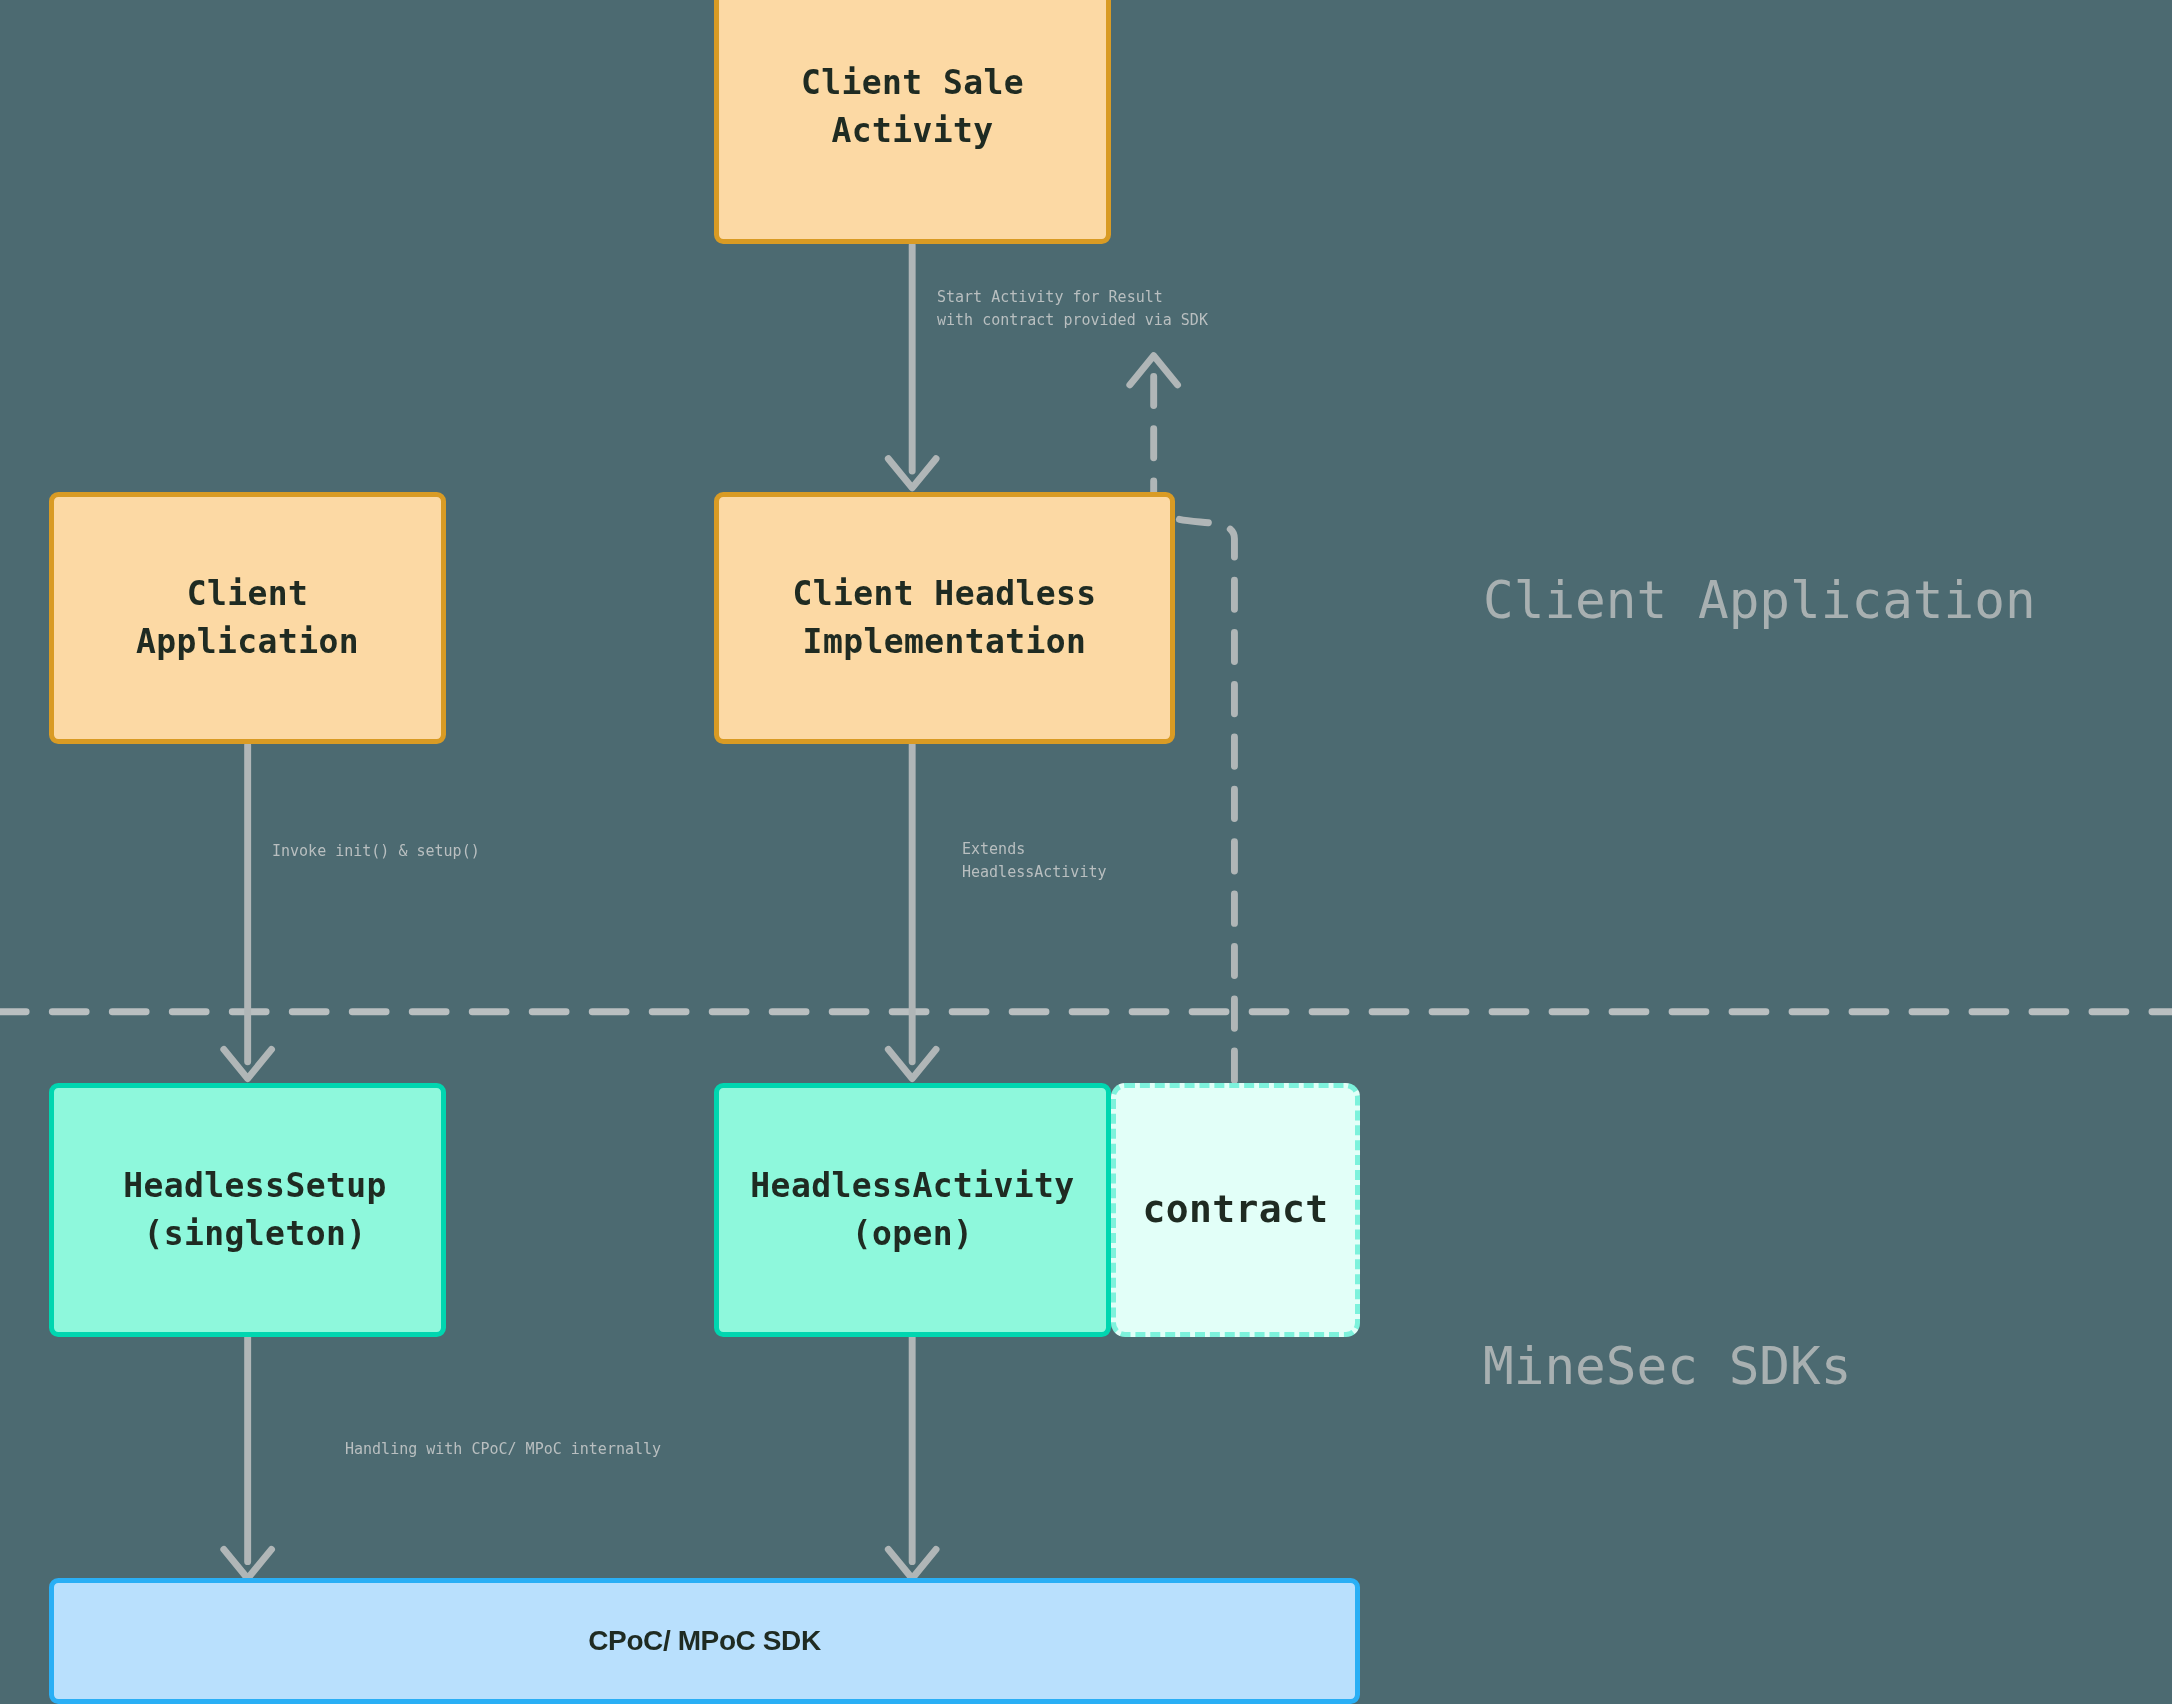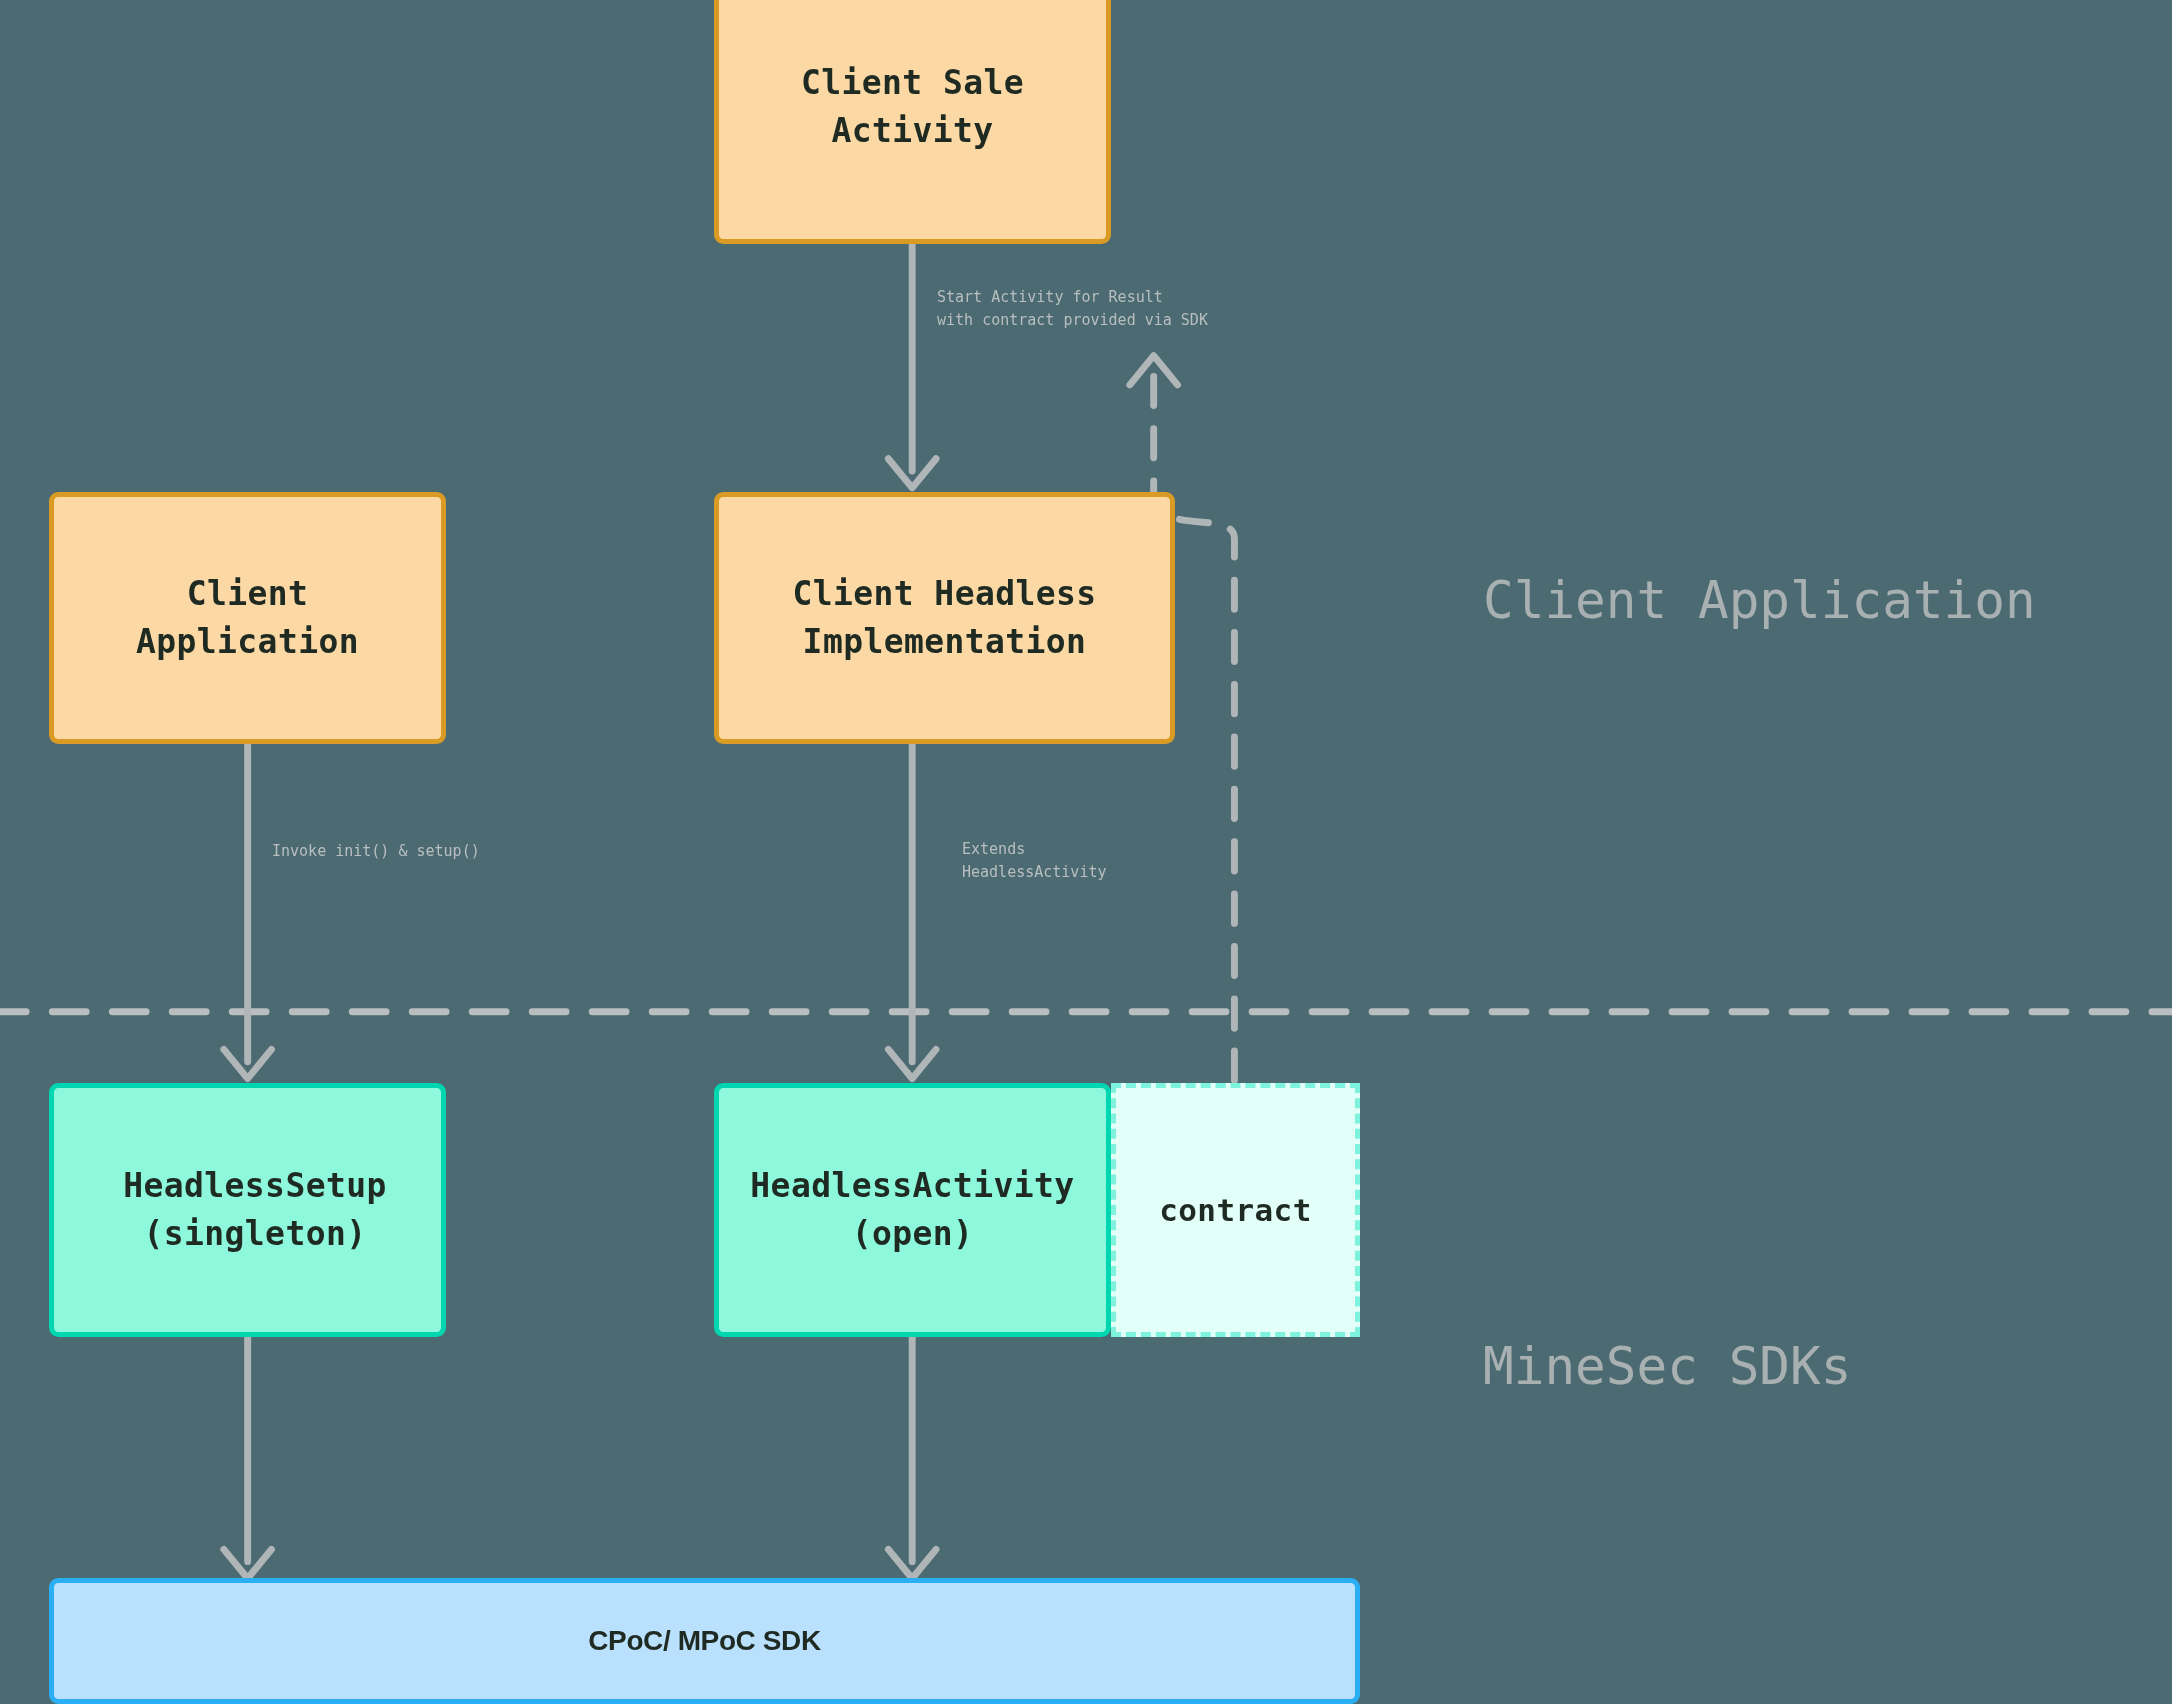--- a/index.html
+++ b/index.html
@@ -47,22 +47,22 @@
     border: 5.4px solid #00d6b0;
     border-radius: 9.2px;
     font-size: 33px;
     font-weight: 700;
     letter-spacing: 0.4px;
     z-index: 3;
   }
   .node-contract {
     background: #e2fff8;
     border: 5.4px dashed #7df2dc;
-    border-radius: 0;
-    font-size: 31px;
+    border-radius: 14px;
+    font-size: 38px;
     font-weight: 700;
     letter-spacing: 0.4px;
     z-index: 2;
   }
   .node-blue {
     background: #b9e0fd;
     border: 5.4px solid #2aaff5;
     border-radius: 9.2px;
     font-size: 28px;
     font-weight: 700;
@@ -158,19 +158,20 @@
   <div class="node node-blue" style="left:49px; top:1578px; width:1311px; height:126px;">CPoC/ MPoC SDK</div>
 
   <div class="edge-label" style="left:937px; top:286px;">Start Activity for Result
 with contract provided via SDK</div>
 
   <div class="edge-label" style="left:272px; top:840px;">Invoke init() &amp; setup()</div>
 
   <div class="edge-label" style="left:962px; top:838px;">Extends
 HeadlessActivity</div>
 
+  <div class="edge-label" style="left:345px; top:1438px;">Handling with CPoC/ MPoC internally</div>
 
   <div class="zone-label" style="left:1483px; top:571px;">Client Application</div>
 
   <div class="zone-label" style="left:1483px; top:1337px;">MineSec SDKs</div>
 
 </div>
 
 
 </body></html>

